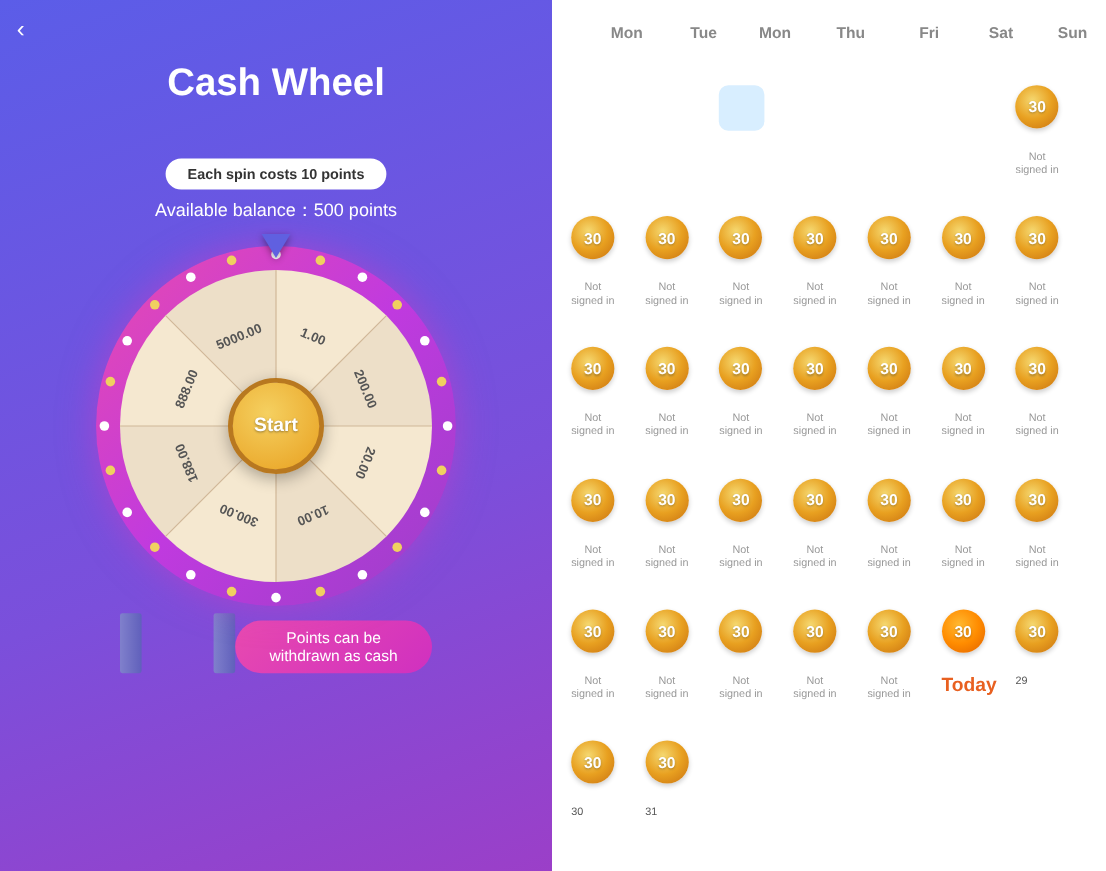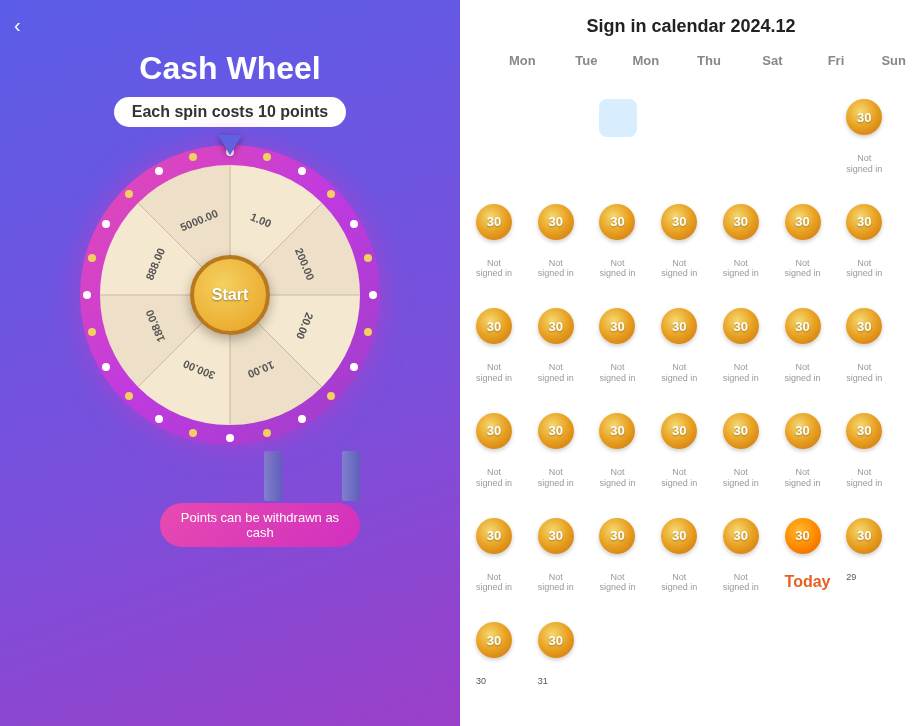--- a/index.html
+++ b/index.html
@@ -37,24 +37,25 @@
       font-size: 32px;
       font-weight: bold;
       margin-top: 30px;
       margin-bottom: 10px;
     }
 
     .spin-cost-badge {
       background: white;
       border-radius: 20px;
       padding: 6px 18px;
-      font-size: 16px;
+      font-size: 12px;
       font-weight: 600;
       color: #333;
       margin-bottom: 8px;
+      margin-top: 35px;
     }
 
     .available-balance {
       color: white;
       font-size: 15px;
       margin-bottom: 10px;
     }
 
     
     .wheel-container {
@@ -140,22 +141,22 @@
       border-left: 12px solid transparent;
       border-right: 12px solid transparent;
       border-top: 20px solid #6060e0;
       z-index: 20;
       filter: drop-shadow(0 2px 3px rgba(0,0,0,0.4));
     }
 
     
     .wheel-stand {
       display: flex;
-      flex-direction: column;
-      align-items: flex-end;
+      flex-direction: row;
+      align-items: center;
       width: 260px;
     }
 
     .stand-legs {
       display: flex;
       gap: 60px;
       margin-top: -4px;
     }
 
     .stand-leg {
@@ -277,20 +278,21 @@
 </head>
 <body>
 
 <div class="left-panel">
   <span class="back-arrow">‹</span>
 
   <h1 class="cash-wheel-title">Cash Wheel</h1>
 
   <div class="spin-cost-badge">Each spin costs 10 points</div>
 
+  <div class="available-balance">Available balance：500 points</div>
 
   <div class="wheel-container">
     <div class="wheel-pointer"></div>
     <div class="wheel-outer">
 
       <div class="wheel-dots" id="dots-container">
           <div class="dot" style="left: 146px; top: 3px; background: white;"></div>
           <div class="dot" style="left: 183.011px; top: 7.87261px; background: rgb(240, 208, 96);"></div>
           <div class="dot" style="left: 217.5px; top: 22.1584px; background: white;"></div>
           <div class="dot" style="left: 247.116px; top: 44.8837px; background: rgb(240, 208, 96);"></div>
@@ -360,29 +362,28 @@
   <div class="wheel-stand">
     <div class="stand-legs">
       <div class="stand-leg"></div>
       <div class="stand-leg"></div>
     </div>
     <div class="stand-base">Points can be withdrawn as cash</div>
   </div>
 </div>
 
 <div class="right-panel">
-  <div class="calendar-title">Sign in calendar 2024.12</div>
 
   <div class="calendar-grid" id="calendar-grid">
   <div class="cal-header">Mon</div>
       <div class="cal-header">Tue</div>
       <div class="cal-header">Mon</div>
       <div class="cal-header">Thu</div>
+      <div class="cal-header">Fri</div>
       <div class="cal-header">Sat</div>
-      <div class="cal-header">Fri</div>
       <div class="cal-header">Sun</div>
       <div class="cal-cell"></div>
       <div class="cal-cell"></div>
       <div class="cal-cell">
         <div class="cal-placeholder"></div>
       </div>
       <div class="cal-cell"></div>
       <div class="cal-cell"></div>
       <div class="cal-cell"></div>
       <div class="cal-cell">

